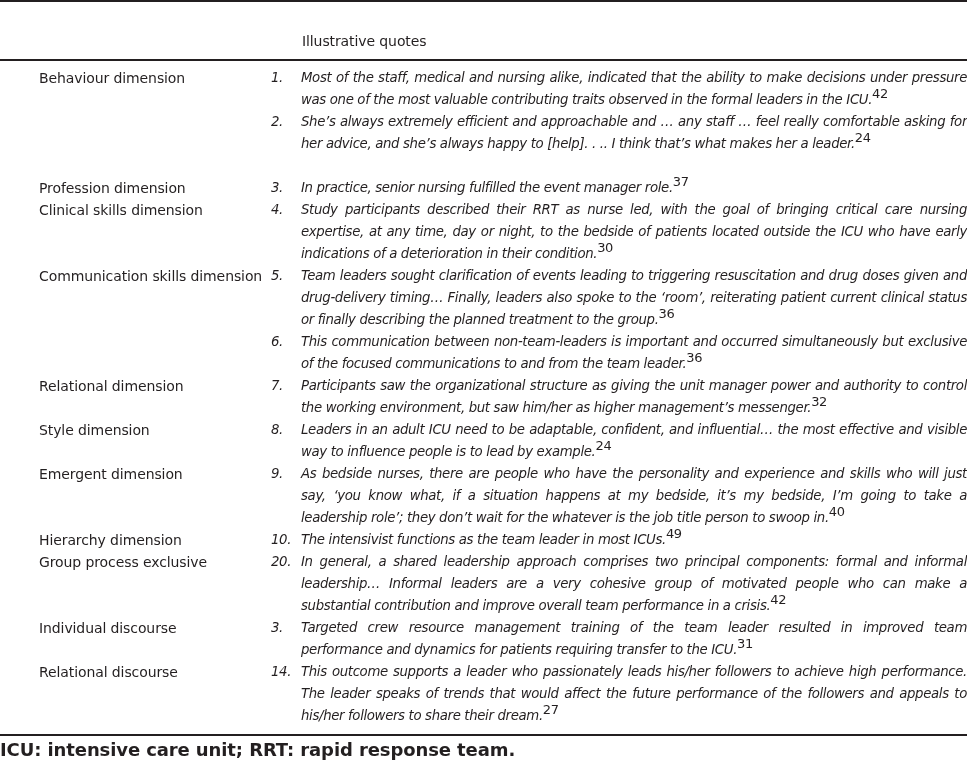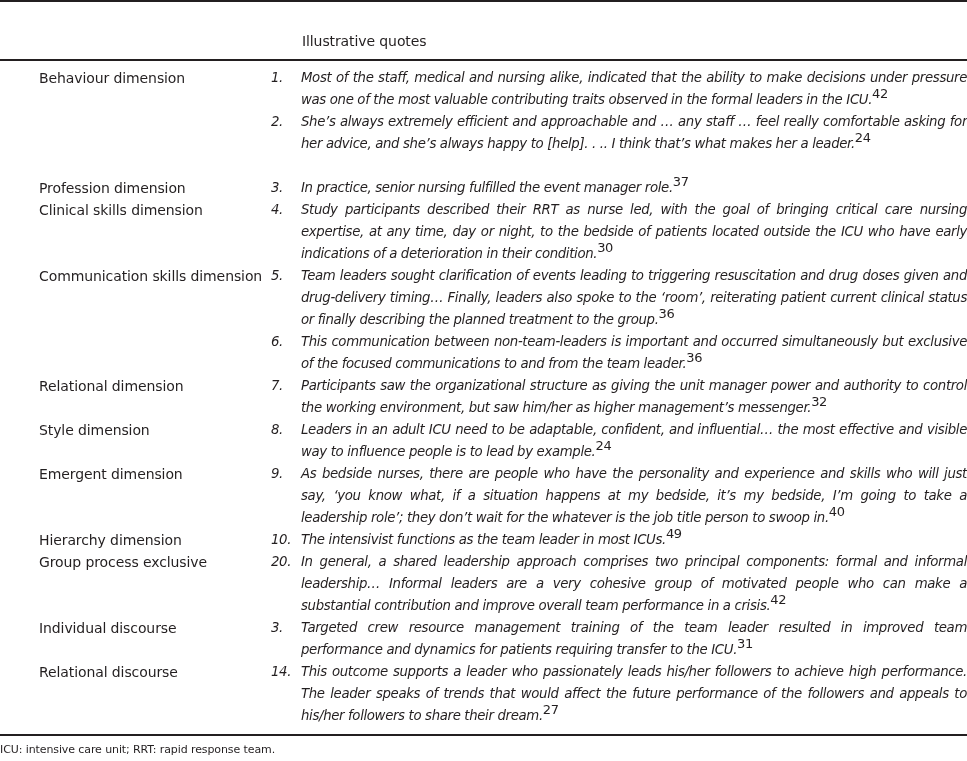--- a/index.html
+++ b/index.html
@@ -14,21 +14,21 @@
     .hdr { position: absolute; font-size: 14px; line-height: 22px; letter-spacing: -0.1px; }
     .hdr.c1 { left: 0; top: 8px; }
     .hdr.c2 { left: 271px; top: 30px; margin-left: 31px; }
     .row { position: absolute; left: 0; width: 967px; }
     .dim { position: absolute; left: 0; top: 0; font-size: 14px; line-height: 22px; letter-spacing: -0.1px; white-space: nowrap; padding-left: 39px; }
     .quotes { position: absolute; left: 271px; top: 0; width: 696px; }
     .quote { position: relative; font-style: italic; font-size: 13.3px; line-height: 22px;
              letter-spacing: -0.35px; padding-left: 30px; text-align: justify; text-align-last: left; }
     .quote .num { position: absolute; left: 0; top: 0; width: 26px; text-align: right; }
     .quote sup { font-size: 13px; line-height: 0; font-style: normal; vertical-align: 6px; }
-    .foot { position: absolute; left: 0; top: 741px; font-size: 11px; line-height: 18px; letter-spacing: -0.1px; }
+    .foot { position: absolute; left: 0; top: 741px; font-size: 18px; line-height: 18px; letter-spacing: -0.1px; font-weight: bold; }
   </style>
 </head>
 <body>
 
 <div class="rule top"></div>
 <div class="hdr c1">
 </div>
 <div class="hdr c2">Illustrative quotes</div>
 <div class="rule mid"></div>
 

